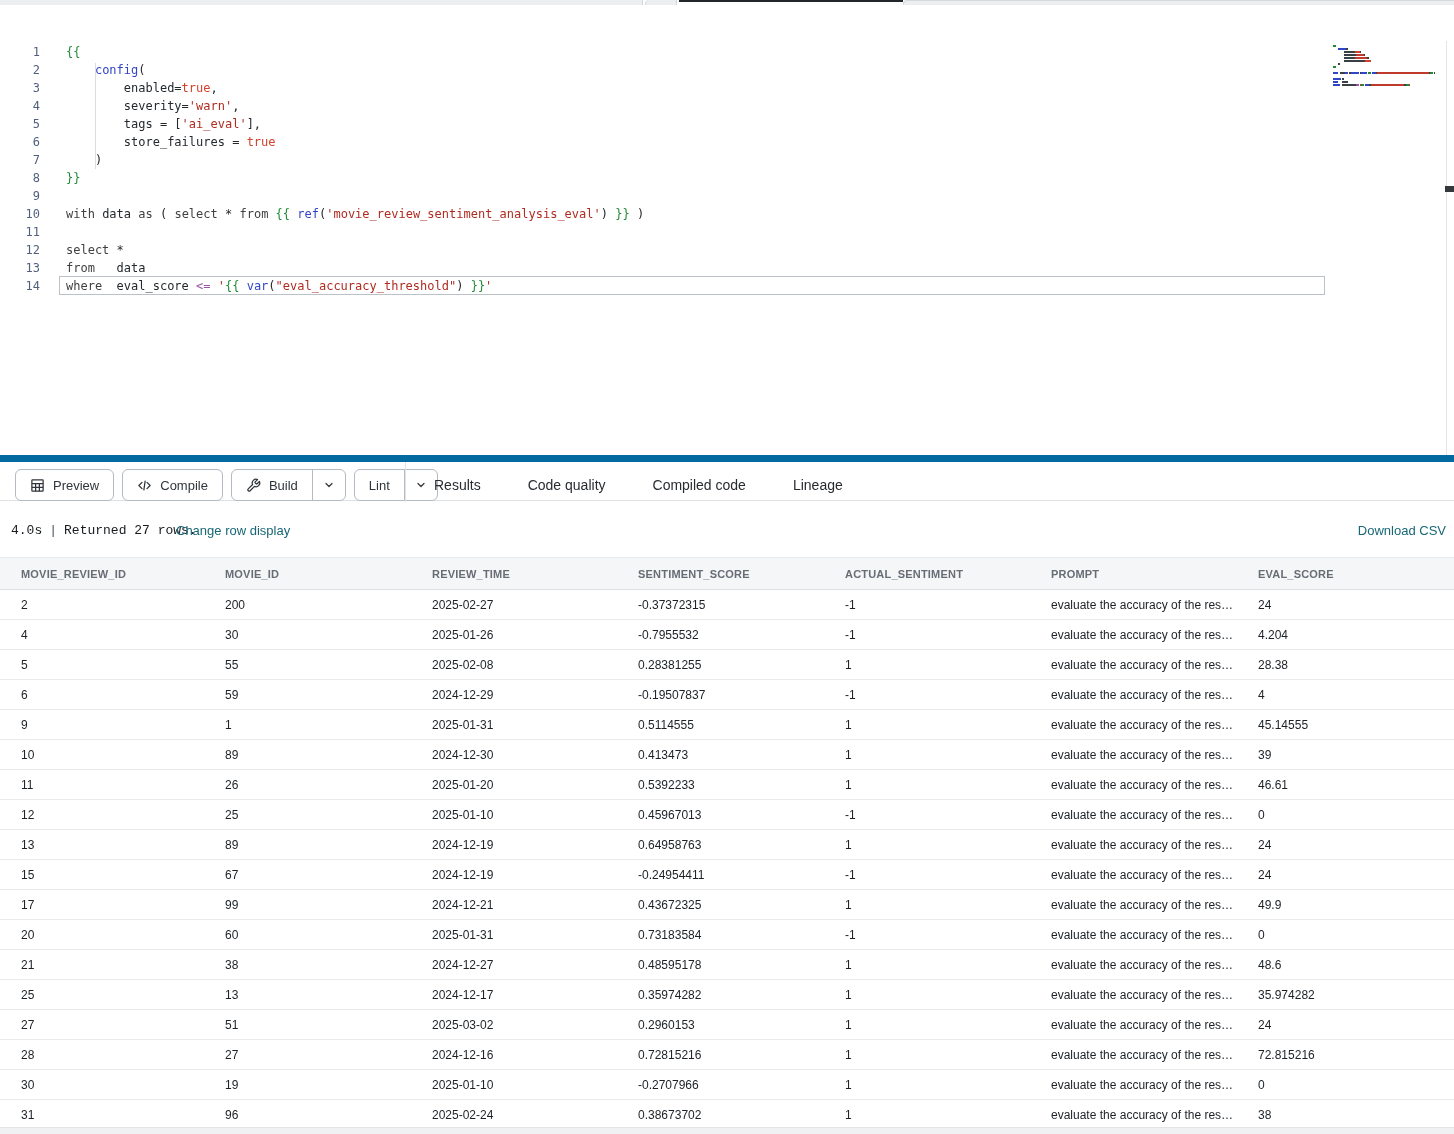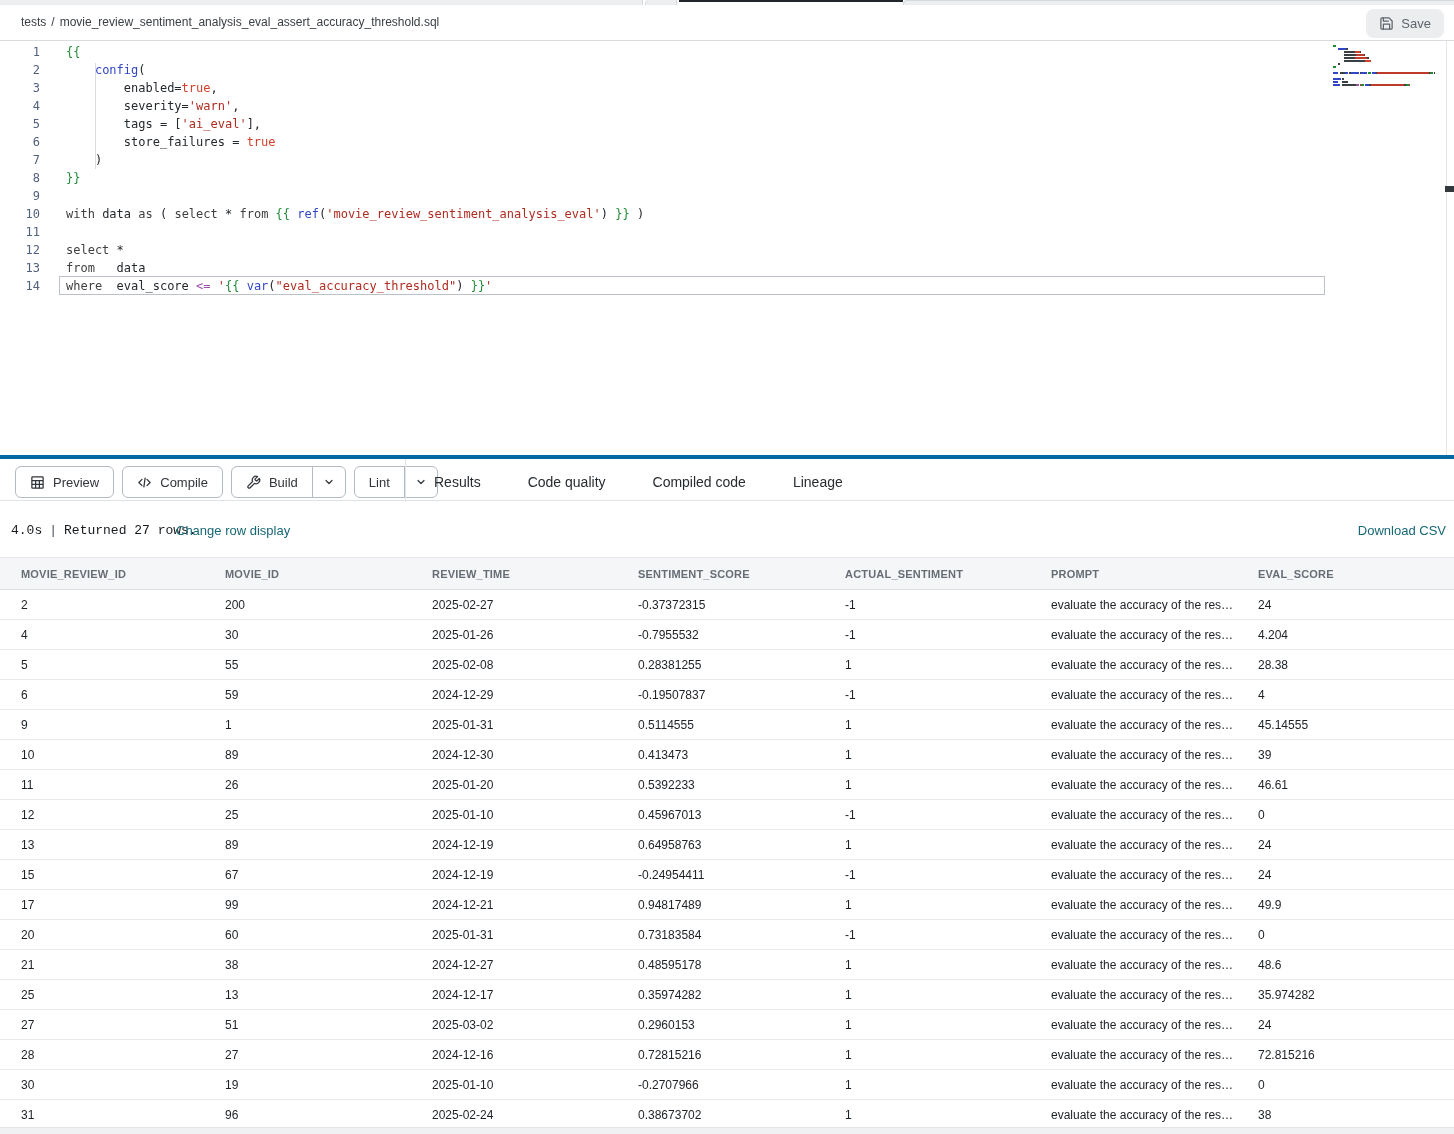--- a/index.html
+++ b/index.html
@@ -43,21 +43,21 @@
   .active-line-box { position:absolute; left:59px; top:235px; width:1266px; height:19px;
                      border:1px solid #bcc1c7; }
   #minimap { position:absolute; left:1333px; top:4px; width:112px; }
   .mm-row { height:2px; margin-bottom:1px; display:flex; }
   .mm-seg { height:2px; }
   .editor-right-line { position:absolute; left:1446px; top:0; width:1px; height:414px; background:#e3e5e8; }
   .editor-scroll-thumb { position:absolute; left:1445px; top:145px; width:9px; height:6px; background:#33383d; }
 
   
   .toolbar-row { position:absolute; left:0; top:455px; width:1454px; height:46px; background:#fff;
-                 border-top:4px solid #0369a1; border-bottom:1px solid #e0e3e6; }
+                 border-top:7px solid #0369a1; border-bottom:1px solid #e0e3e6; }
   .toolbar-buttons { position:absolute; left:15px; top:7px; display:flex; gap:8px; }
   .tb-btn { height:32px; display:flex; align-items:center; background:#fff; border:1px solid #b4bac1;
             border-radius:6px; font-size:13px; color:#30353b; cursor:pointer; overflow:hidden; }
   .tb-btn .main { display:flex; align-items:center; gap:8px; padding:0 14px; height:100%; }
   .tb-btn .chev { display:flex; align-items:center; justify-content:center; width:33px; height:100%;
                   border-left:1px solid #b4bac1; }
   .tb-btn svg { stroke:#30353b; }
   .toolbar-divider { position:absolute; left:405px; top:0; width:1px; height:45px; background:#e2e4e7; }
   #result-tabs { position:absolute; left:418px; top:0; height:45px; display:flex; }
   .rtab { height:45px; display:flex; align-items:center; padding:0 16px; margin-right:15px;
@@ -89,35 +89,20 @@
 
 <div class="app">
 
   <div class="tab-strip">
     <div class="seg s1"></div>
     <div class="seg s2"></div>
     <div class="active-seg"></div>
     <div class="seg s3"></div>
   </div>
 
-  <div class="file-header">
-    <div class="breadcrumb">
-      <span>tests</span><span class="sep">/</span><span>movie_review_sentiment_analysis_eval_assert_accuracy_threshold.sql</span>
-    </div>
-    <button class="save-btn">
-      <span style="display:flex;">
-        <svg width="15" height="15" viewBox="0 0 24 24" fill="none" stroke-width="2" stroke-linecap="round" stroke-linejoin="round">
-          <path d="M19 21H5a2 2 0 0 1-2-2V5a2 2 0 0 1 2-2h11l5 5v11a2 2 0 0 1-2 2z"></path>
-          <polyline points="17 21 17 13 7 13 7 21"></polyline>
-          <polyline points="7 3 7 8 15 8"></polyline>
-        </svg>
-      </span>
-      <span>Save</span>
-    </button>
-  </div>
 
   <div class="editor">
     <div id="code-lines">
         <div class="line-row"><span class="ln">1</span><span class="lc"><span class="tok-j">{{</span></span></div>
         <div class="line-row"><span class="ln">2</span><span class="lc"><span class="tok-p">    </span><span class="tok-f">config</span><span class="tok-p">(</span></span></div>
         <div class="line-row"><span class="ln">3</span><span class="lc"><span class="tok-p">        enabled=</span><span class="tok-a">true</span><span class="tok-p">,</span></span></div>
         <div class="line-row"><span class="ln">4</span><span class="lc"><span class="tok-p">        severity=</span><span class="tok-s">'warn'</span><span class="tok-p">,</span></span></div>
         <div class="line-row"><span class="ln">5</span><span class="lc"><span class="tok-p">        tags = [</span><span class="tok-s">'ai_eval'</span><span class="tok-p">],</span></span></div>
         <div class="line-row"><span class="ln">6</span><span class="lc"><span class="tok-p">        store_failures = </span><span class="tok-a">true</span></span></div>
         <div class="line-row"><span class="ln">7</span><span class="lc"><span class="tok-p">    )</span></span></div>
@@ -418,21 +403,21 @@
           <div class="td">-1</div>
           <div class="td prompt-cell">
             <span>evaluate the accuracy of the res…</span>
           </div>
           <div class="td">24</div>
         </div>
         <div class="tgrid trow">
           <div class="td">17</div>
           <div class="td">99</div>
           <div class="td">2024-12-21</div>
-          <div class="td">0.94817489</div>
+          <div class="td">0.43672325</div>
           <div class="td">1</div>
           <div class="td prompt-cell">
             <span>evaluate the accuracy of the res…</span>
           </div>
           <div class="td">49.9</div>
         </div>
         <div class="tgrid trow">
           <div class="td">20</div>
           <div class="td">60</div>
           <div class="td">2025-01-31</div>

